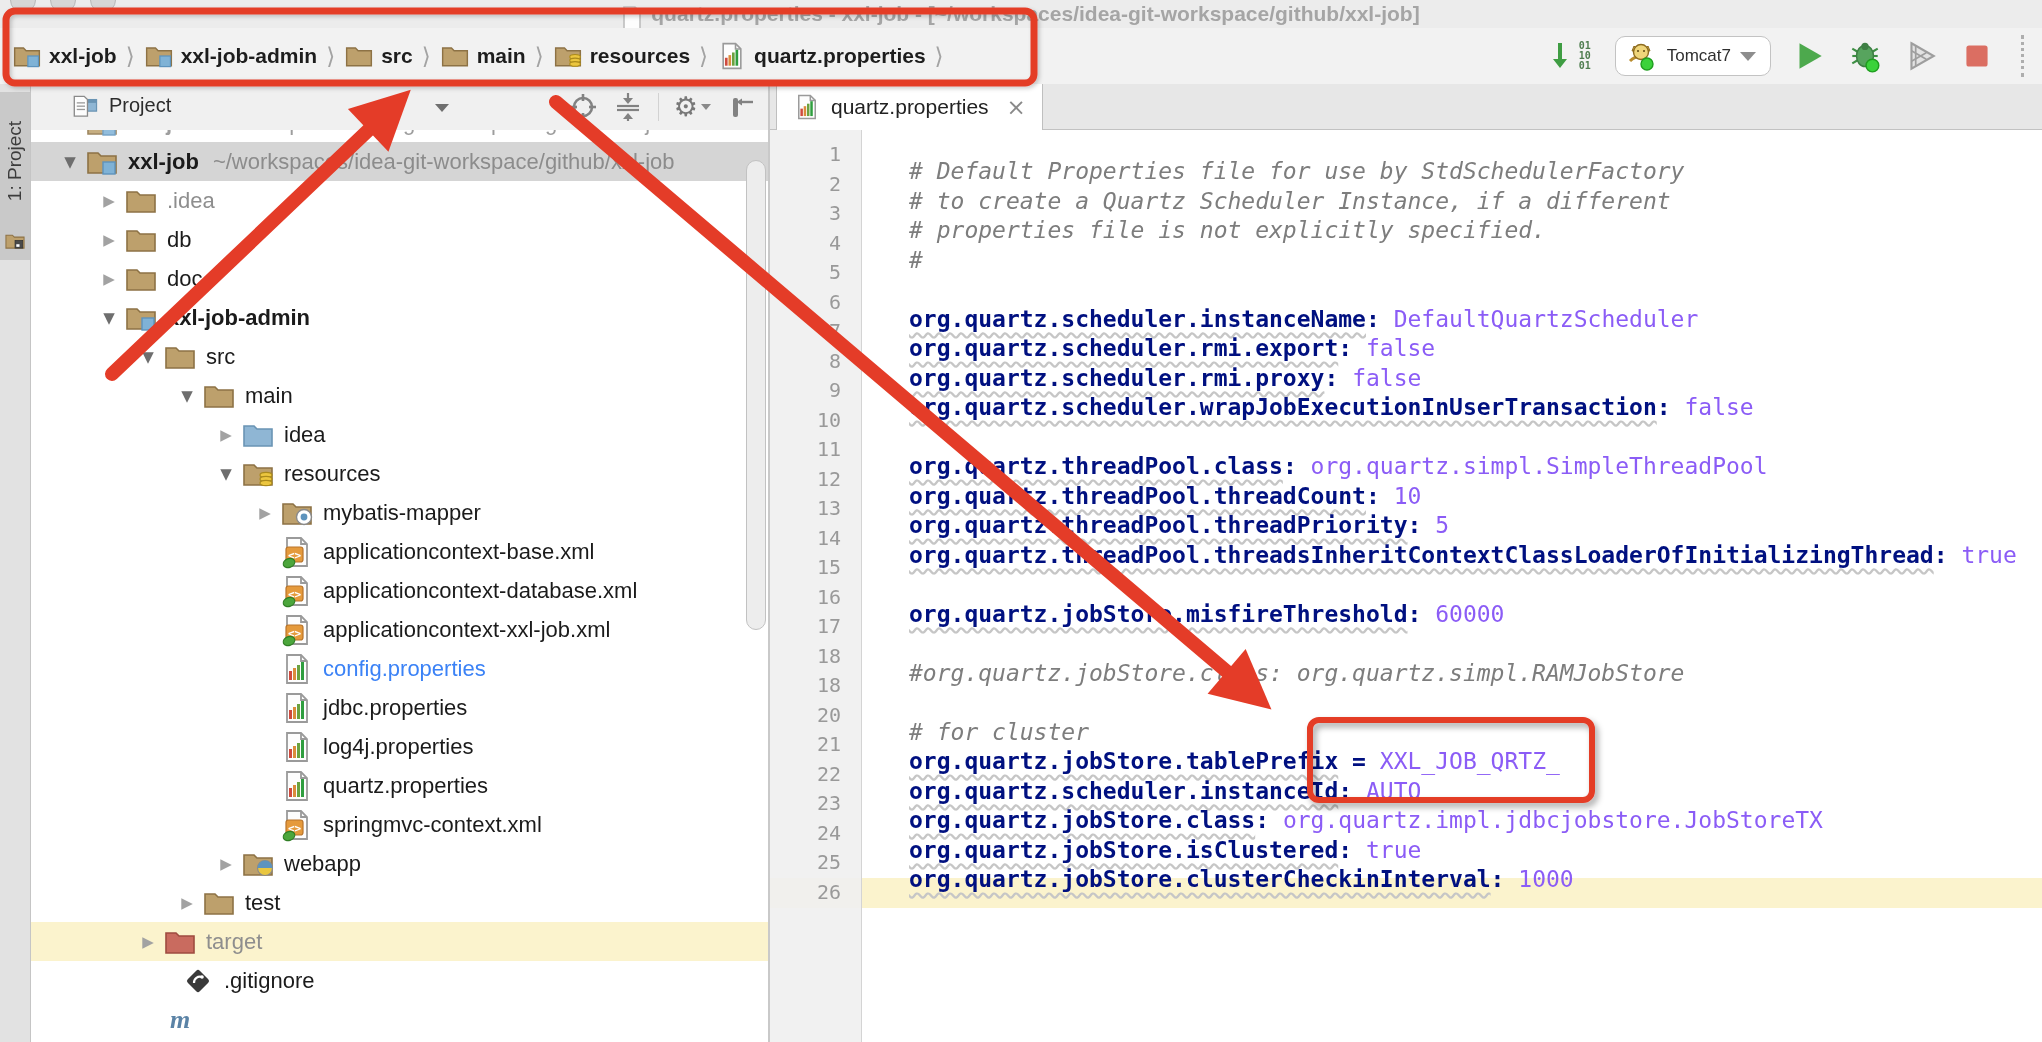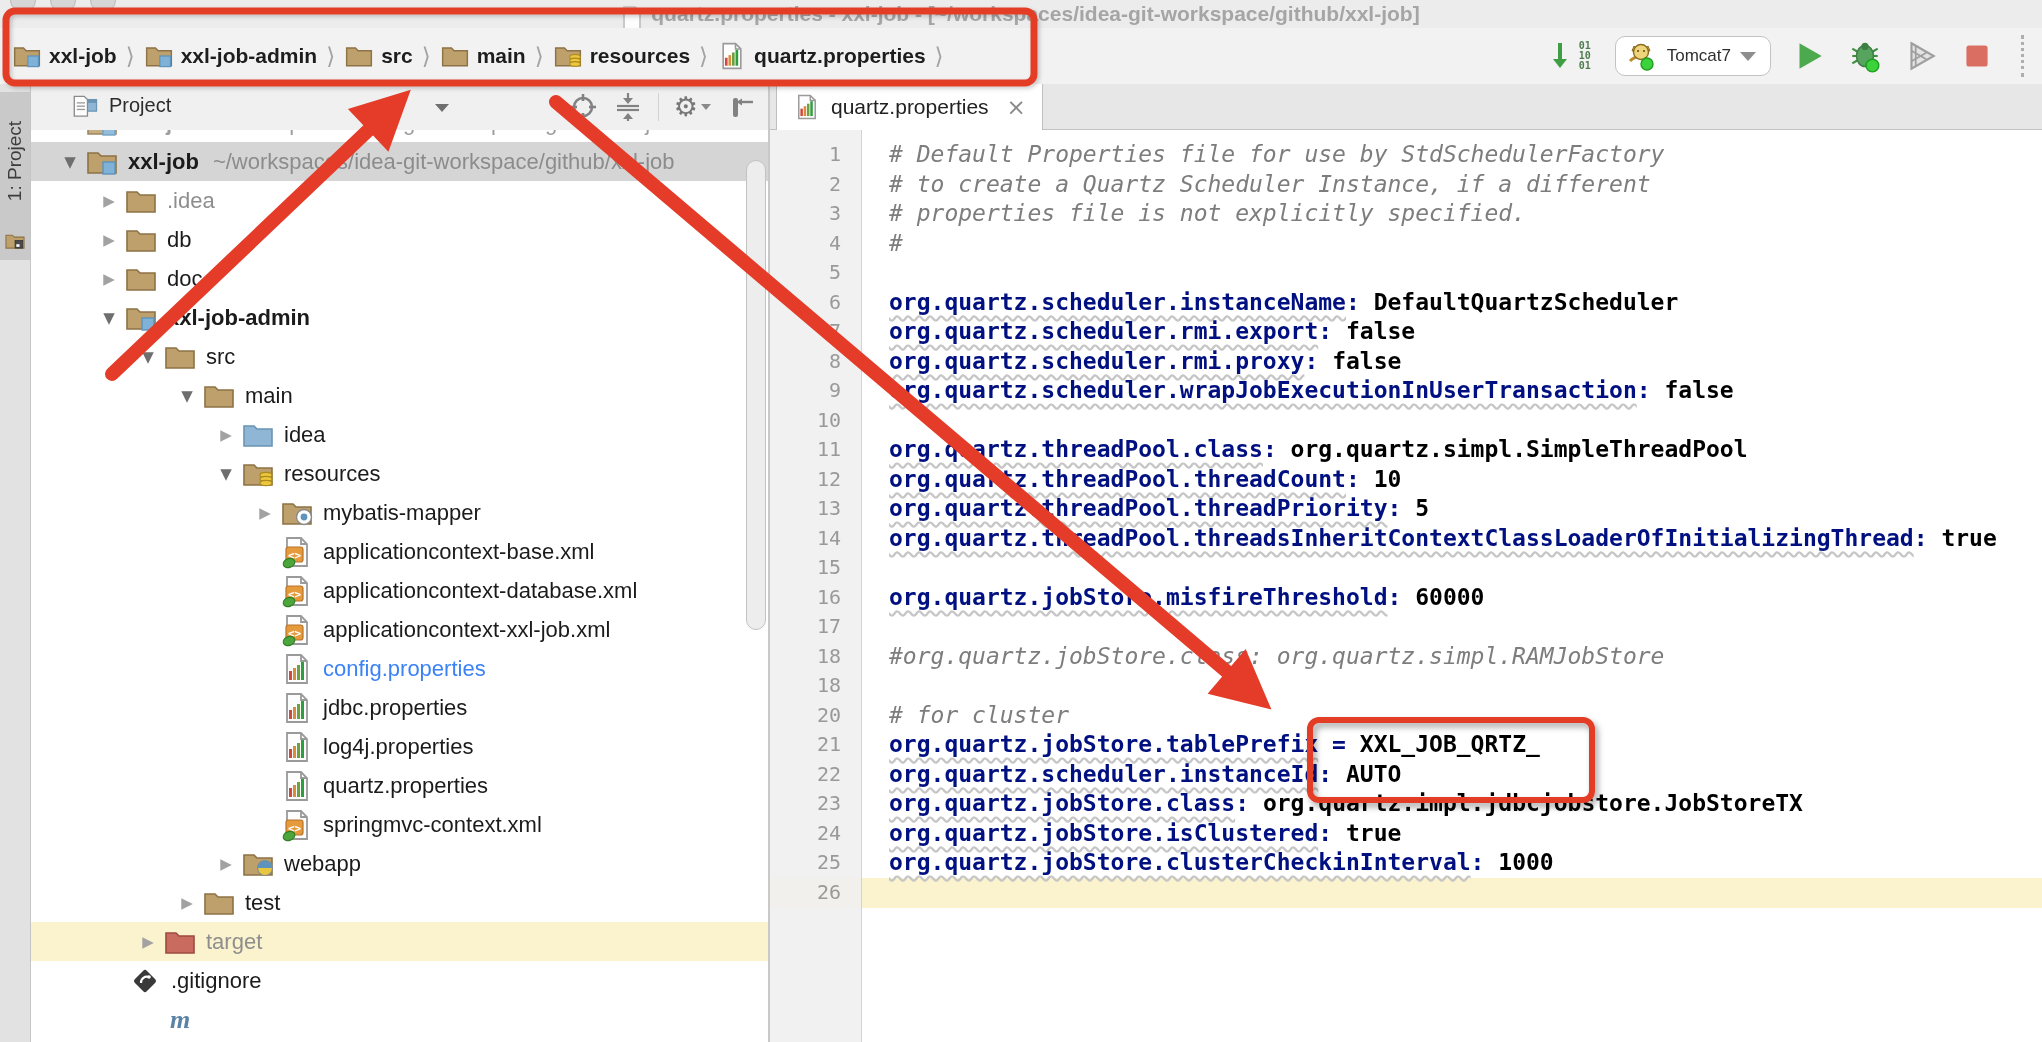--- a/index.html
+++ b/index.html
@@ -81,29 +81,29 @@
        border-right:1px solid #bfbfbf;display:flex;align-items:center;gap:10px;padding:0 16px;
        font-size:21px;color:#222;}
   .tab .icon{width:28px;height:28px;}
   .tab-close{font-family:"DejaVu Sans",sans-serif;font-size:23px;color:#8a8a8a;margin-left:8px;}
   .editor{position:absolute;left:770px;top:130px;width:1272px;height:912px;background:#fff;overflow:hidden;}
   .caret-band{position:absolute;left:0;width:100%;height:30px;background:#fbf3cd;z-index:1;}
   .gutter{position:absolute;left:0;top:0;width:92px;height:912px;background:rgba(240,240,240,.92);
           border-right:1px solid #d4d4d4;z-index:2;box-sizing:border-box;}
   .gnum{height:29.5px;text-align:right;padding-right:20px;font-family:"DejaVu Sans Mono",monospace;
         font-size:20px;line-height:29.5px;color:#999;}
-  .code{position:absolute;left:93px;top:0;right:0;height:736px;z-index:2;}
+  .code{position:absolute;left:93px;top:17px;right:0;height:736px;z-index:2;padding-left:20px;}
   .cline{height:29.5px;font-family:"DejaVu Sans Mono",monospace;font-size:23px;line-height:29.5px;
          white-space:pre;padding-left:26px;}
   .pad-top{padding-top:10px;}
   .sg-com{color:#7d7d7d;font-style:italic;}
   .sg-key{color:#001080;font-weight:700;text-decoration-line:underline;text-decoration-style:wavy;
           text-decoration-color:#c6c6c6;text-underline-offset:5px;}
   .sg-col{color:#001080;font-weight:700;}
-  .sg-val{color:#000000;font-weight:700;}
+  .sg-val{color:#8b5cf6;font-weight:400;}
   .sg-op{color:#001080;font-weight:700;}
 
   
   .overlay{position:absolute;left:0;top:0;z-index:60;pointer-events:none;}
   .icon svg,.t-icon svg,.title-doc svg,.strip-icn svg,.ph-icon svg,.tbtn svg{width:100%;height:100%;display:block;}
 </style>
 </head>
 <body>
 
 <div id="root">
@@ -568,21 +568,21 @@
       </div>
       <div class="trow highlighted" style="padding-left: 102px;">
         <span class="t-arrow col">▶</span>
         <span class="t-icon">
           <svg viewBox="0 0 34 34">
             <path d="M3,8 L13,8 L16,11 L31,11 L31,28 L3,28 Z" fill="#c96b5f" stroke="#9e4b40" stroke-width="1.6"></path>
           </svg>
         </span>
         <span class="t-lbl muted">target</span>
       </div>
-      <div class="trow" style="padding-left: 67px;">
+      <div class="trow" style="padding-left: 120px;">
         <span class="t-arrow"></span>
         <span class="t-icon">
           <svg viewBox="0 0 34 34">
             <rect x="8.5" y="8.5" width="17" height="17" rx="2.5" fill="#3a3a3a" transform="rotate(45 17 17)"></rect>
             <path d="M13,19 a6,6 0 0 1 8,-6" fill="none" stroke="#ffffff" stroke-width="2.2"></path>
             <circle cx="21" cy="13" r="1.8" fill="#ffffff"></circle>
           </svg>
         </span>
         <span class="t-lbl">.gitignore</span>
       </div>

